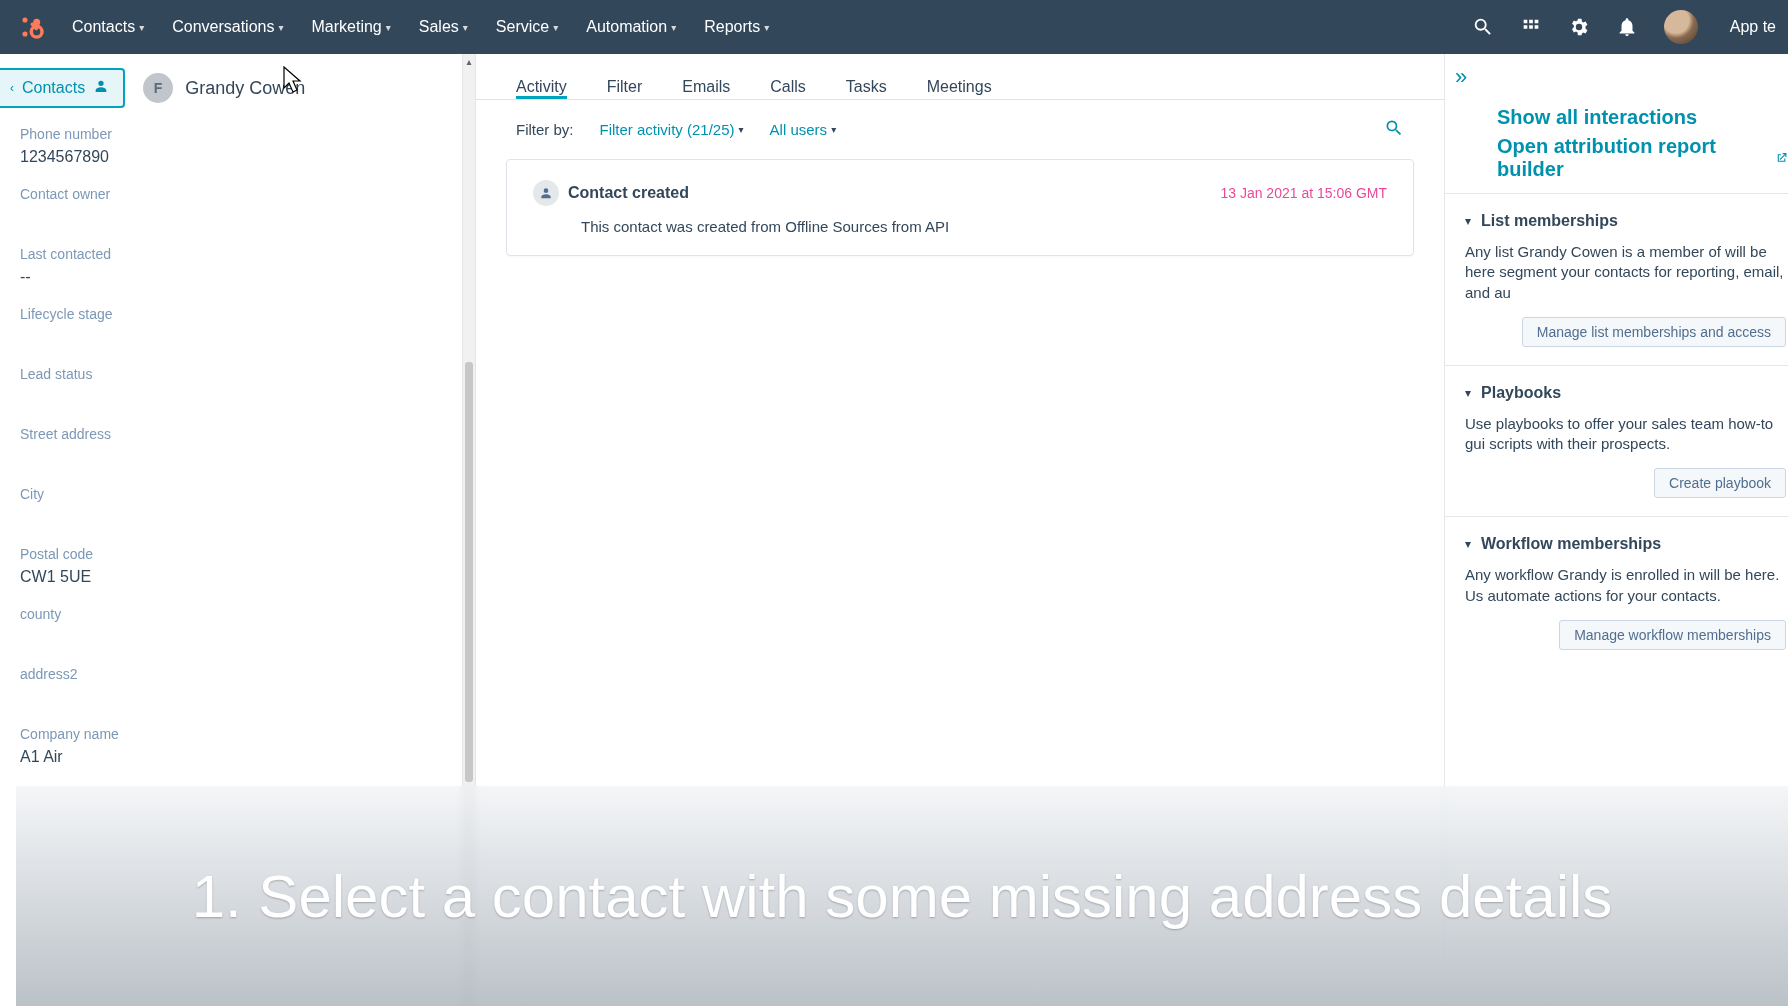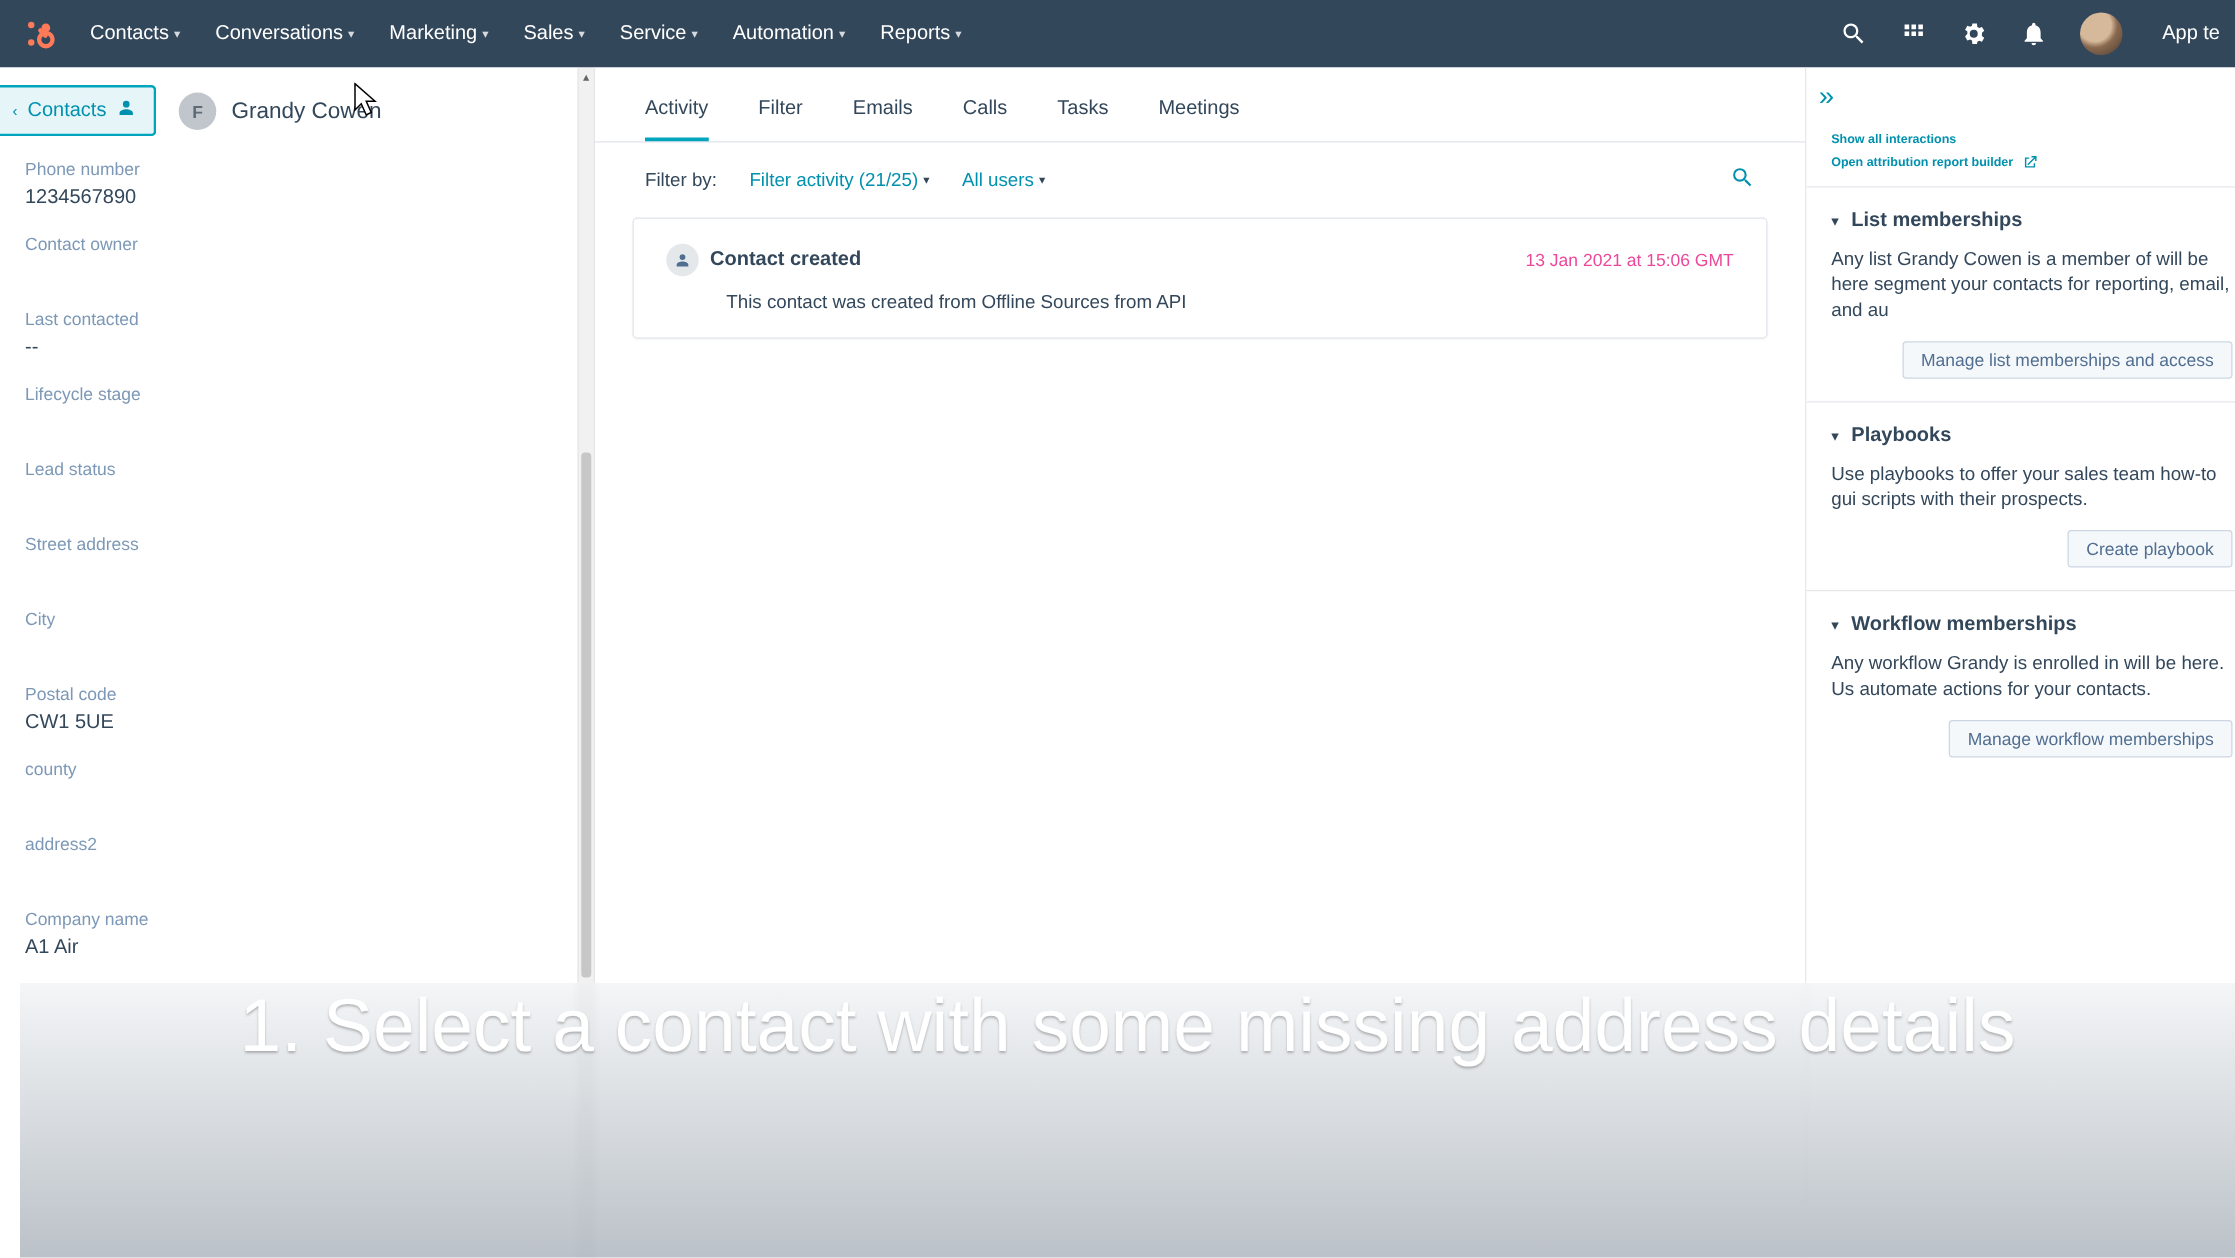--- a/index.html
+++ b/index.html
@@ -63,21 +63,21 @@
   .cursor-overlay svg { width:22px; height:28px; }
 
   
   .props { padding: 4px 20px 0 20px; }
   .prow { margin-bottom: 18px; }
   .plabel { font-size:14px; color:#7c98b6; margin-bottom:6px; }
   .pval { font-size:16px; color:#33475b; min-height:20px; }
 
   
   .tabbar { display:flex; gap:40px; padding: 24px 40px 0 40px; border-bottom:1px solid #dfe3eb; }
-  .tab { font-size:16px; color:#33475b; padding-bottom:14px; cursor:pointer; }
+  .tab { font-size:16px; color:#33475b; cursor:pointer; }
   .tab.active { border-bottom: 3px solid #00a4bd; font-weight:500; }
 
   .filterrow { display:flex; align-items:center; padding: 18px 40px; gap:26px; font-size:15px; }
   .filterrow .lbl { color:#33475b; }
   .filterlink { color:#0091ae; font-weight:500; display:flex; align-items:center; gap:4px; cursor:pointer; }
   .filterlink .caret { font-size:10px; color:#33475b; }
   .filterrow .searchbtn { margin-left:auto; color:#0091ae; cursor:pointer; }
   .filterrow .searchbtn svg { fill:#0091ae; width:20px; height:20px; }
 
   .card {
@@ -88,41 +88,41 @@
   .cardicon { width:26px; height:26px; border-radius:50%; background:#e5e8eb; display:flex; align-items:center; justify-content:center; }
   .cardicon svg { fill:#506e91; width:14px; height:14px; }
   .cardtitle { font-weight:700; color:#33475b; font-size:16px; }
   .cardtime { margin-left:auto; color:#ec4899; font-size:14px; }
   .cardbody { margin-left:48px; margin-top:12px; color:#33475b; font-size:15px; }
 
   
   .rtop { height:46px; display:flex; align-items:center; padding-left:10px; }
   .rtop .expand { color:#0091ae; font-size:22px; cursor:pointer; }
   .rlinks { padding: 6px 0 6px 20px; }
-  .rlink { color:#0091ae; font-weight:600; font-size:10px; margin-bottom:6px; display:flex; align-items:center; gap:6px; cursor:pointer; }
+  .rlink { color:#0091ae; font-weight:600; font-size:20px; margin-bottom:6px; display:flex; align-items:center; gap:6px; cursor:pointer;margin-left:32px; }
   .rlink svg { width:14px; height:14px; fill:#0091ae; }
 
   .rsection { border-top:1px solid #e5e8eb; padding: 18px 0 18px 20px; }
   .rsection .rhead { display:flex; align-items:center; gap:10px; cursor:pointer; }
   .rsection .rhead .caret { color:#33475b; font-size:12px; }
   .rsection .rhead .ttl { font-weight:700; color:#33475b; font-size:16px; }
   .rdesc { color:#33475b; font-size:15px; margin-top:12px; line-height:1.35; }
   .rbtn {
     display:inline-block; margin-top:14px;
     border:1px solid #cbd6e2; border-radius:3px;
     background:#f5f8fa; padding:6px 14px;
     color:#506e91; font-size:14px; cursor:pointer;
   }
   .rbtn-wrap { text-align:right; padding-right:2px; }
 
   
   .banner {
     position:absolute; left:16px; right:0; bottom:0; height:220px;
     background: linear-gradient(to bottom, rgba(235,238,241,.55), rgba(170,178,186,.8));
-    display:flex; justify-content:center;
+    display:flex; align-items:center; justify-content:center;
     backdrop-filter: blur(3px);
   }
   .banner .txt { color:#fff; font-size:60px; font-weight:400; text-shadow:0 1px 2px rgba(0,0,0,.25); }
 </style>
 </head>
 <body>
 
 <div class="topnav">
   <div class="logo">
     <svg viewBox="0 0 24 24" width="28" height="28">

